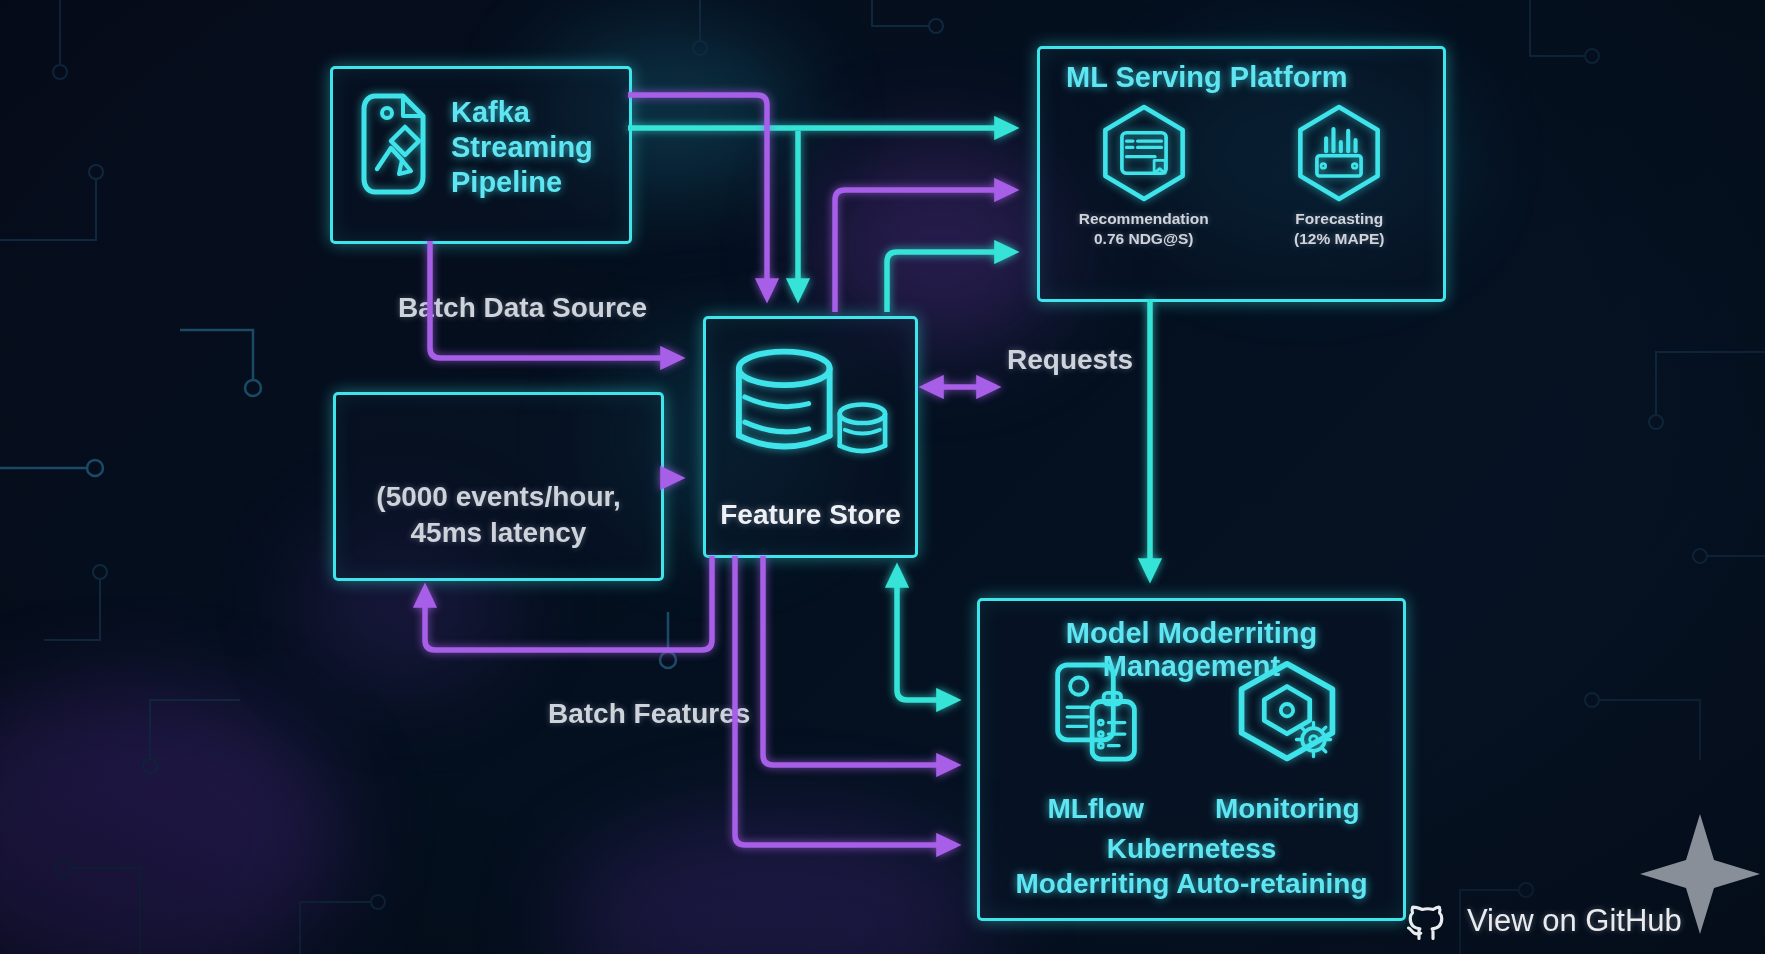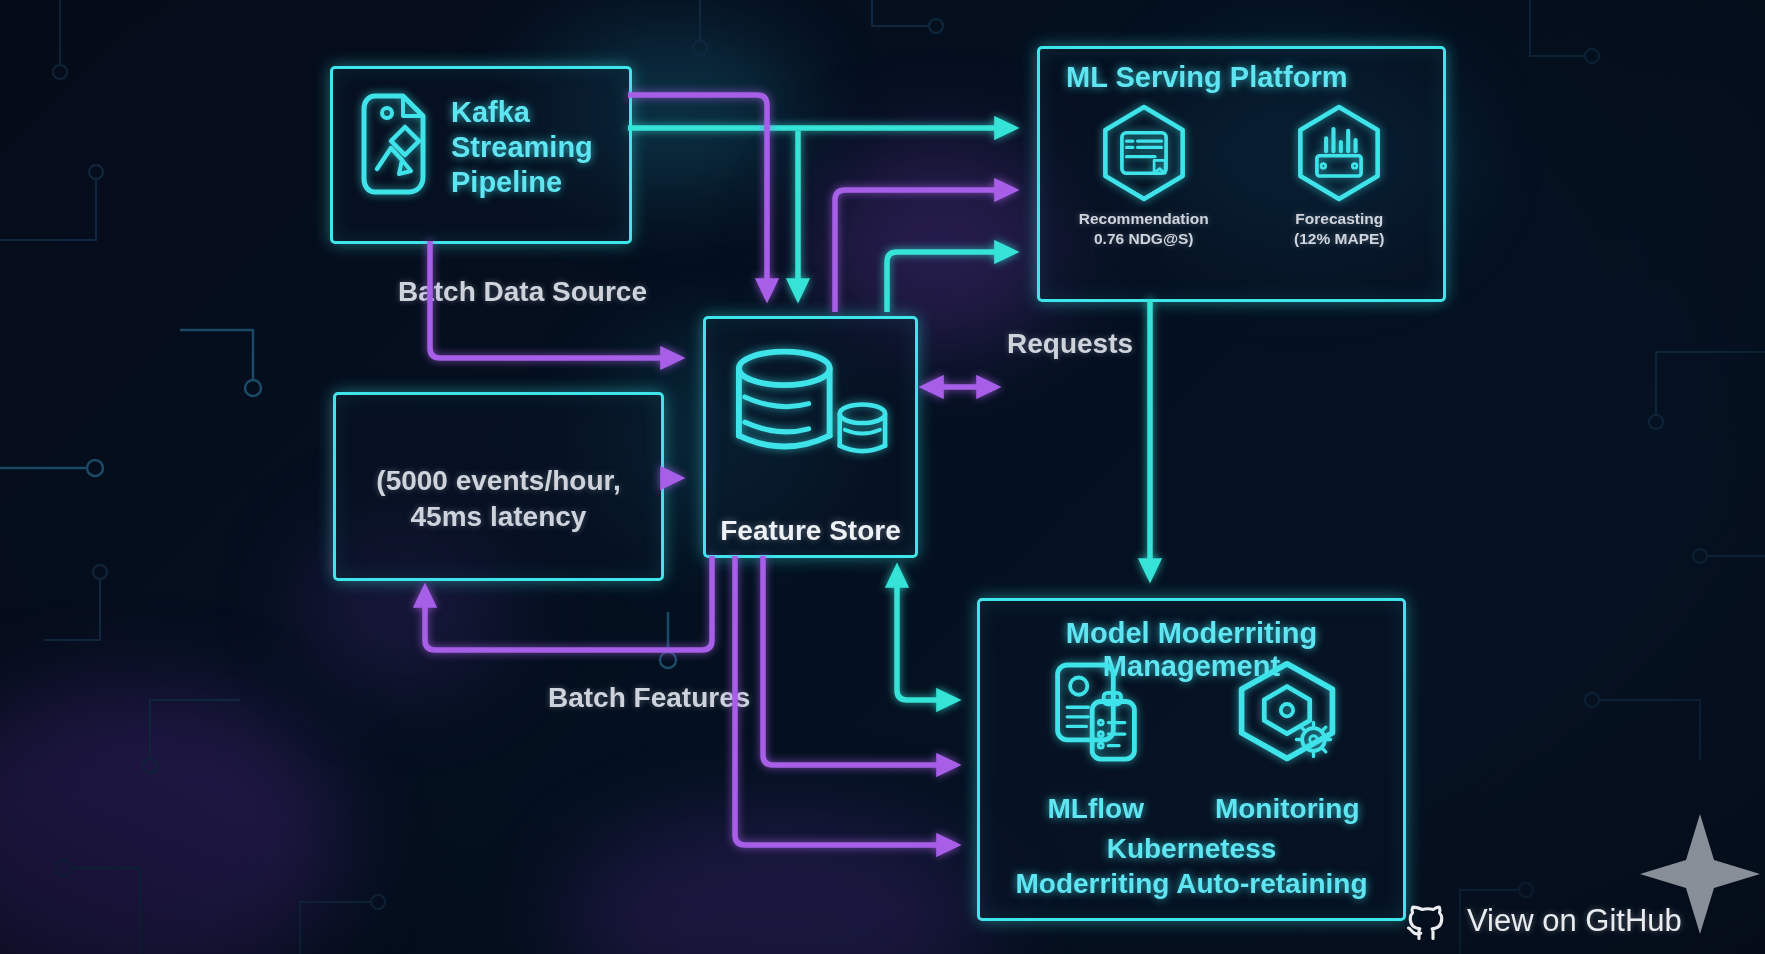--- a/index.html
+++ b/index.html
@@ -11,21 +11,21 @@
   .layer{position:absolute;left:0;top:0;pointer-events:none;}
   .blob{position:absolute;border-radius:50%;filter:blur(45px);pointer-events:none;}
   .vignette{position:absolute;inset:0;background:radial-gradient(ellipse at 45% 40%,transparent 55%,rgba(2,6,14,.55));pointer-events:none;}
 
   .nbox{
     position:absolute;border:3.5px solid #3ee6ec;border-radius:5px;
     background:rgba(8,20,38,.45);
     box-shadow:0 0 16px rgba(62,230,236,.45), inset 0 0 22px rgba(62,230,236,.10);
   }
   .cy{color:#5fe6f2;text-shadow:0 0 9px rgba(64,228,240,.75);}
-  .wh{color:#cfd4dc;text-shadow:0 0 6px rgba(200,210,225,.35);}
+  .wh{color:#cfd4dc;text-shadow:0 0 6px rgba(200,210,225,.35);margin-top:16px;}
 
   .nicon{filter:drop-shadow(0 0 4px rgba(62,227,234,.65));}
   .nicon path,.nicon rect,.nicon circle,.nicon ellipse,.nicon polyline{
     fill:none;stroke:#3fe3ea;stroke-linecap:round;stroke-linejoin:round;
   }
 
   
   #kafka-box{left:330px;top:66px;width:296px;height:172px;}
   #kafka-box .icon{position:absolute;left:24px;top:22px;}
   #kafka-title{position:absolute;left:118px;top:26px;font-size:29px;font-weight:700;line-height:35px;}
@@ -34,21 +34,21 @@
   #ml-box{left:1037px;top:46px;width:403px;height:250px;}
   #ml-title{position:absolute;left:26px;top:12px;font-size:29px;font-weight:700;}
   #ml-items{position:absolute;left:6px;right:6px;top:54px;display:flex;justify-content:space-around;}
   .ml-item{width:132px;text-align:center;}
   .ml-item .lab{font-size:15.5px;font-weight:700;margin-top:3px;}
   .ml-item .met{font-size:15.5px;font-weight:700;margin-top:2px;}
 
   
   #fs-box{left:703px;top:316px;width:209px;height:236px;}
   #fs-box .icon{position:absolute;left:22px;top:22px;}
-  #fs-label{position:absolute;left:0;right:0;bottom:8px;text-align:center;font-size:28px;font-weight:700;color:#eef1f5;text-shadow:0 0 7px rgba(220,230,245,.4);}
+  #fs-label{position:absolute;left:0;right:0;bottom:24px;text-align:center;font-size:28px;font-weight:700;color:#eef1f5;text-shadow:0 0 7px rgba(220,230,245,.4);}
 
   
   #sf-box{left:333px;top:392px;width:325px;height:183px;}
   #sf-title{position:absolute;left:0;right:0;top:18px;text-align:center;font-size:30px;font-weight:700;}
   .sf-line{position:absolute;left:0;right:0;text-align:center;font-size:28px;font-weight:600;}
   #sf-line1{top:70px;} #sf-line2{top:106px;}
 
   
   #mlc-box{left:977px;top:598px;width:423px;height:317px;}
   #mlc-title{position:absolute;left:0;right:0;top:16px;text-align:center;font-size:29px;font-weight:700;}

